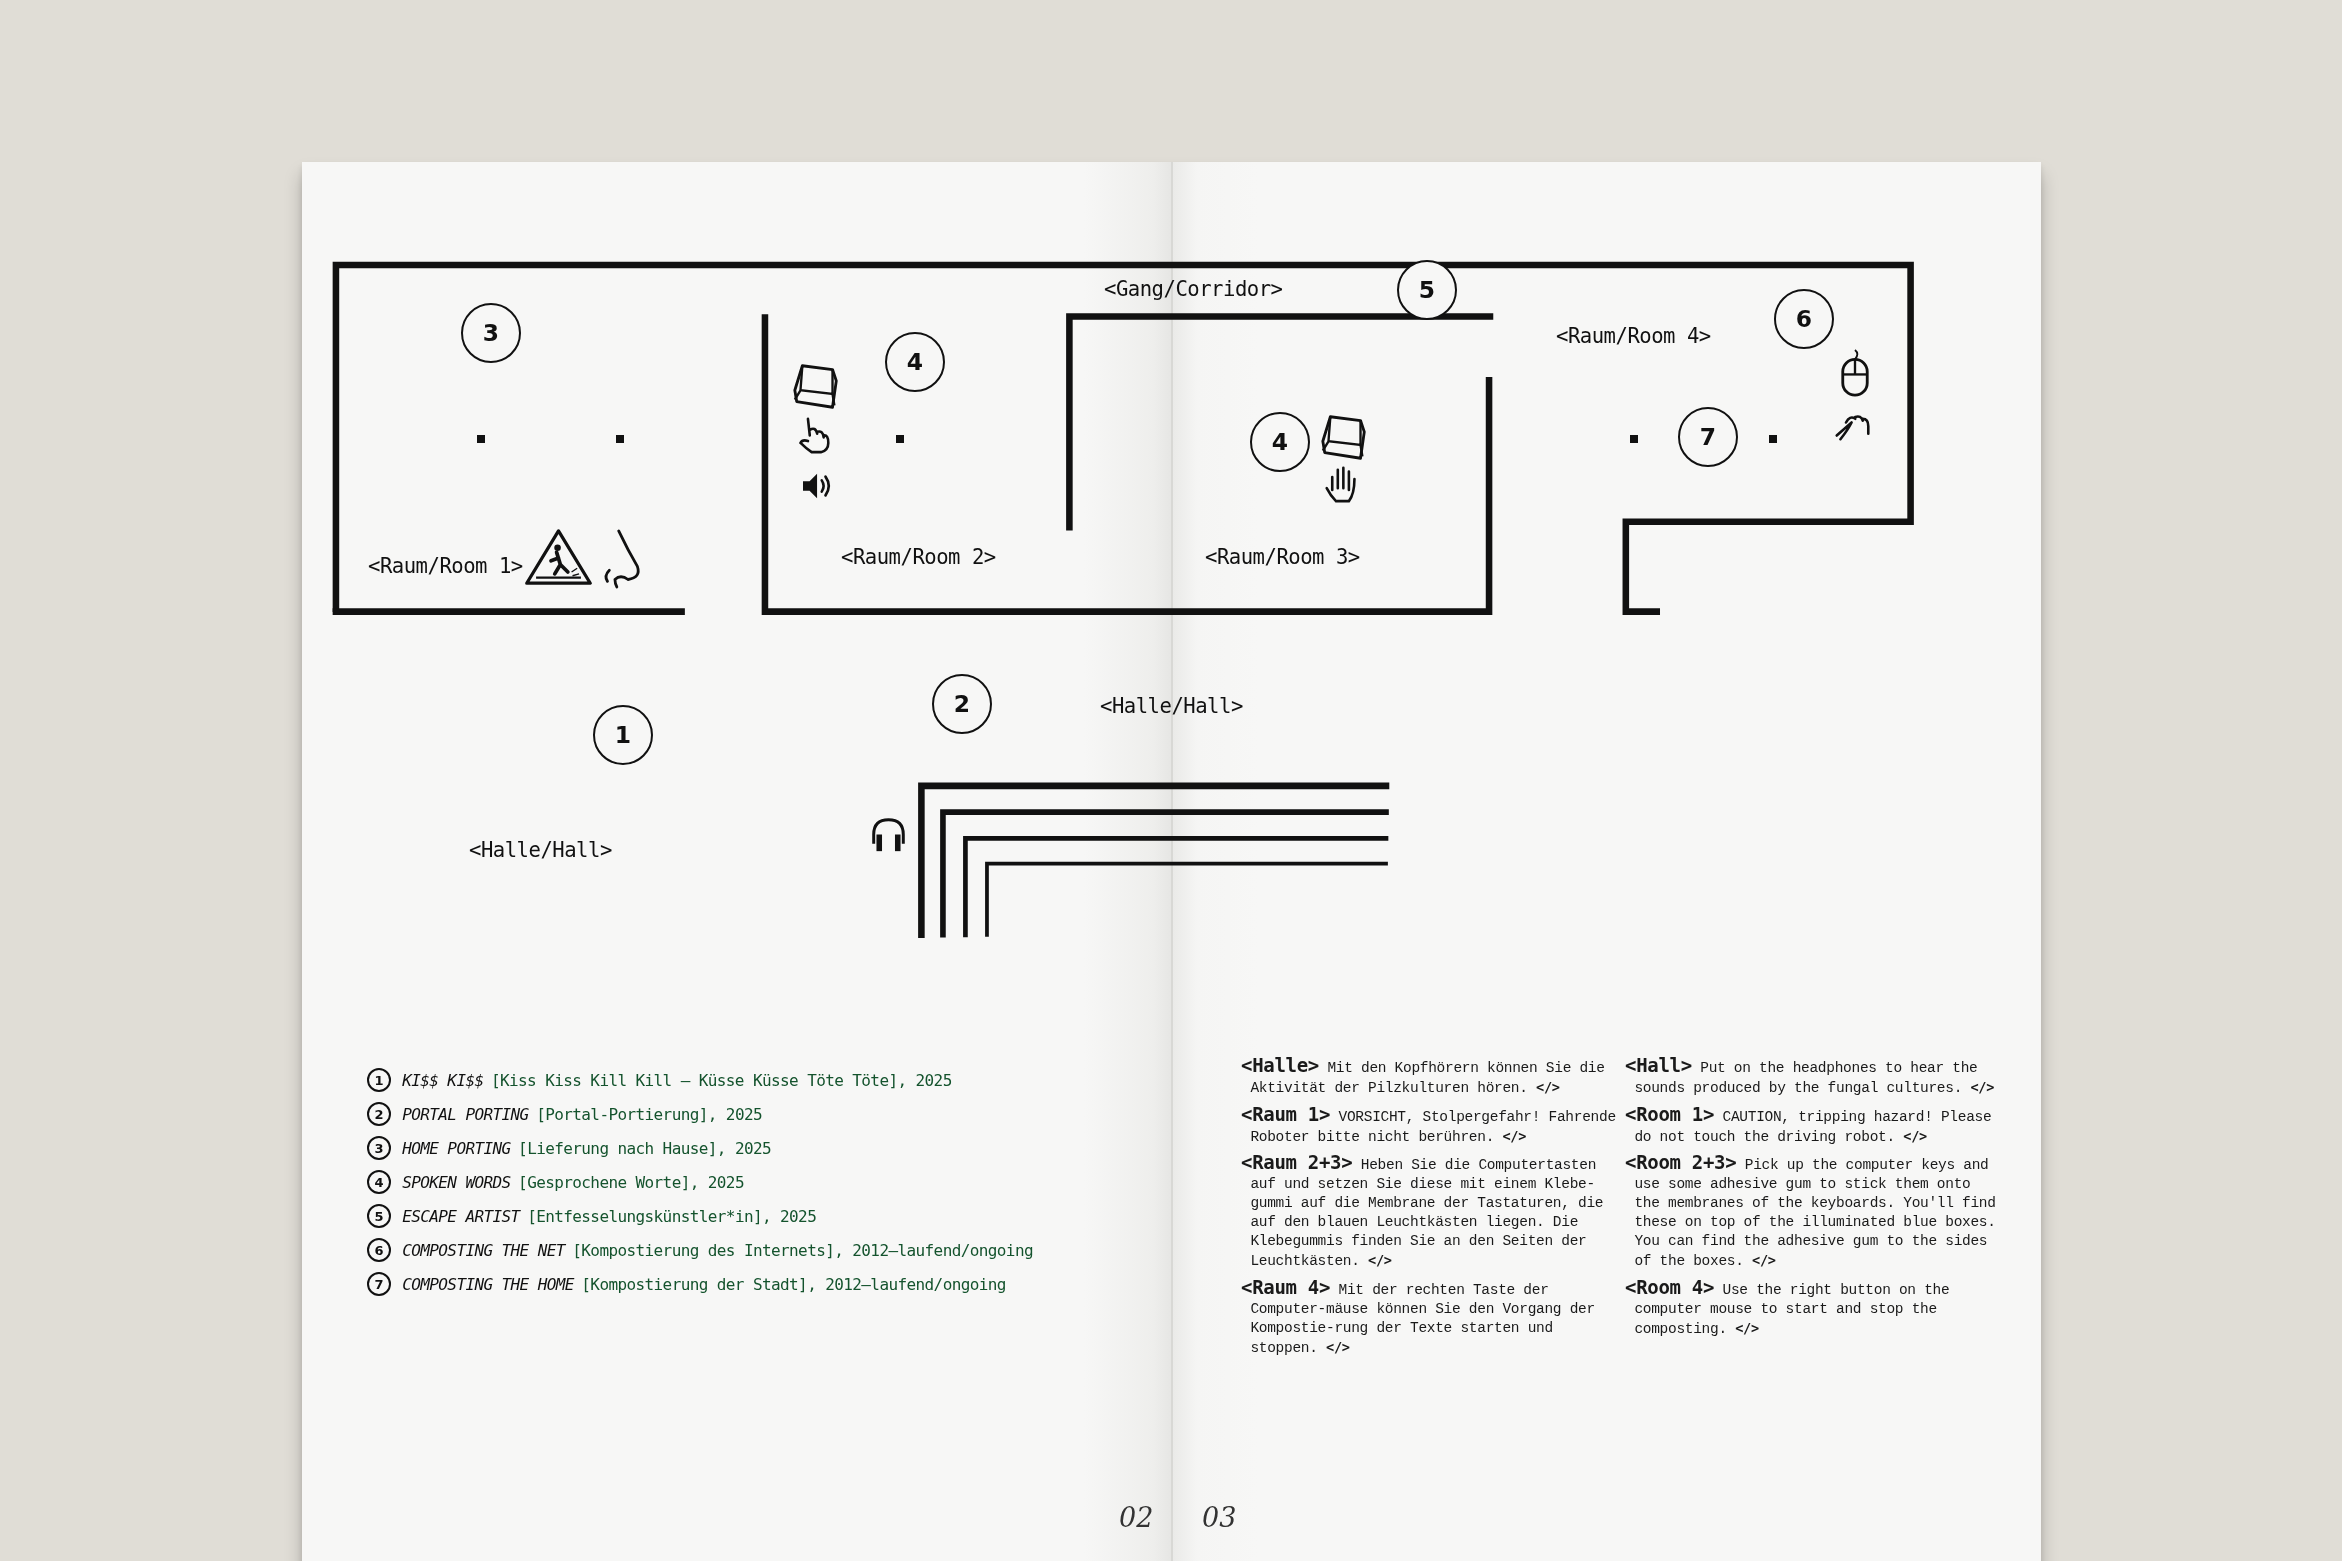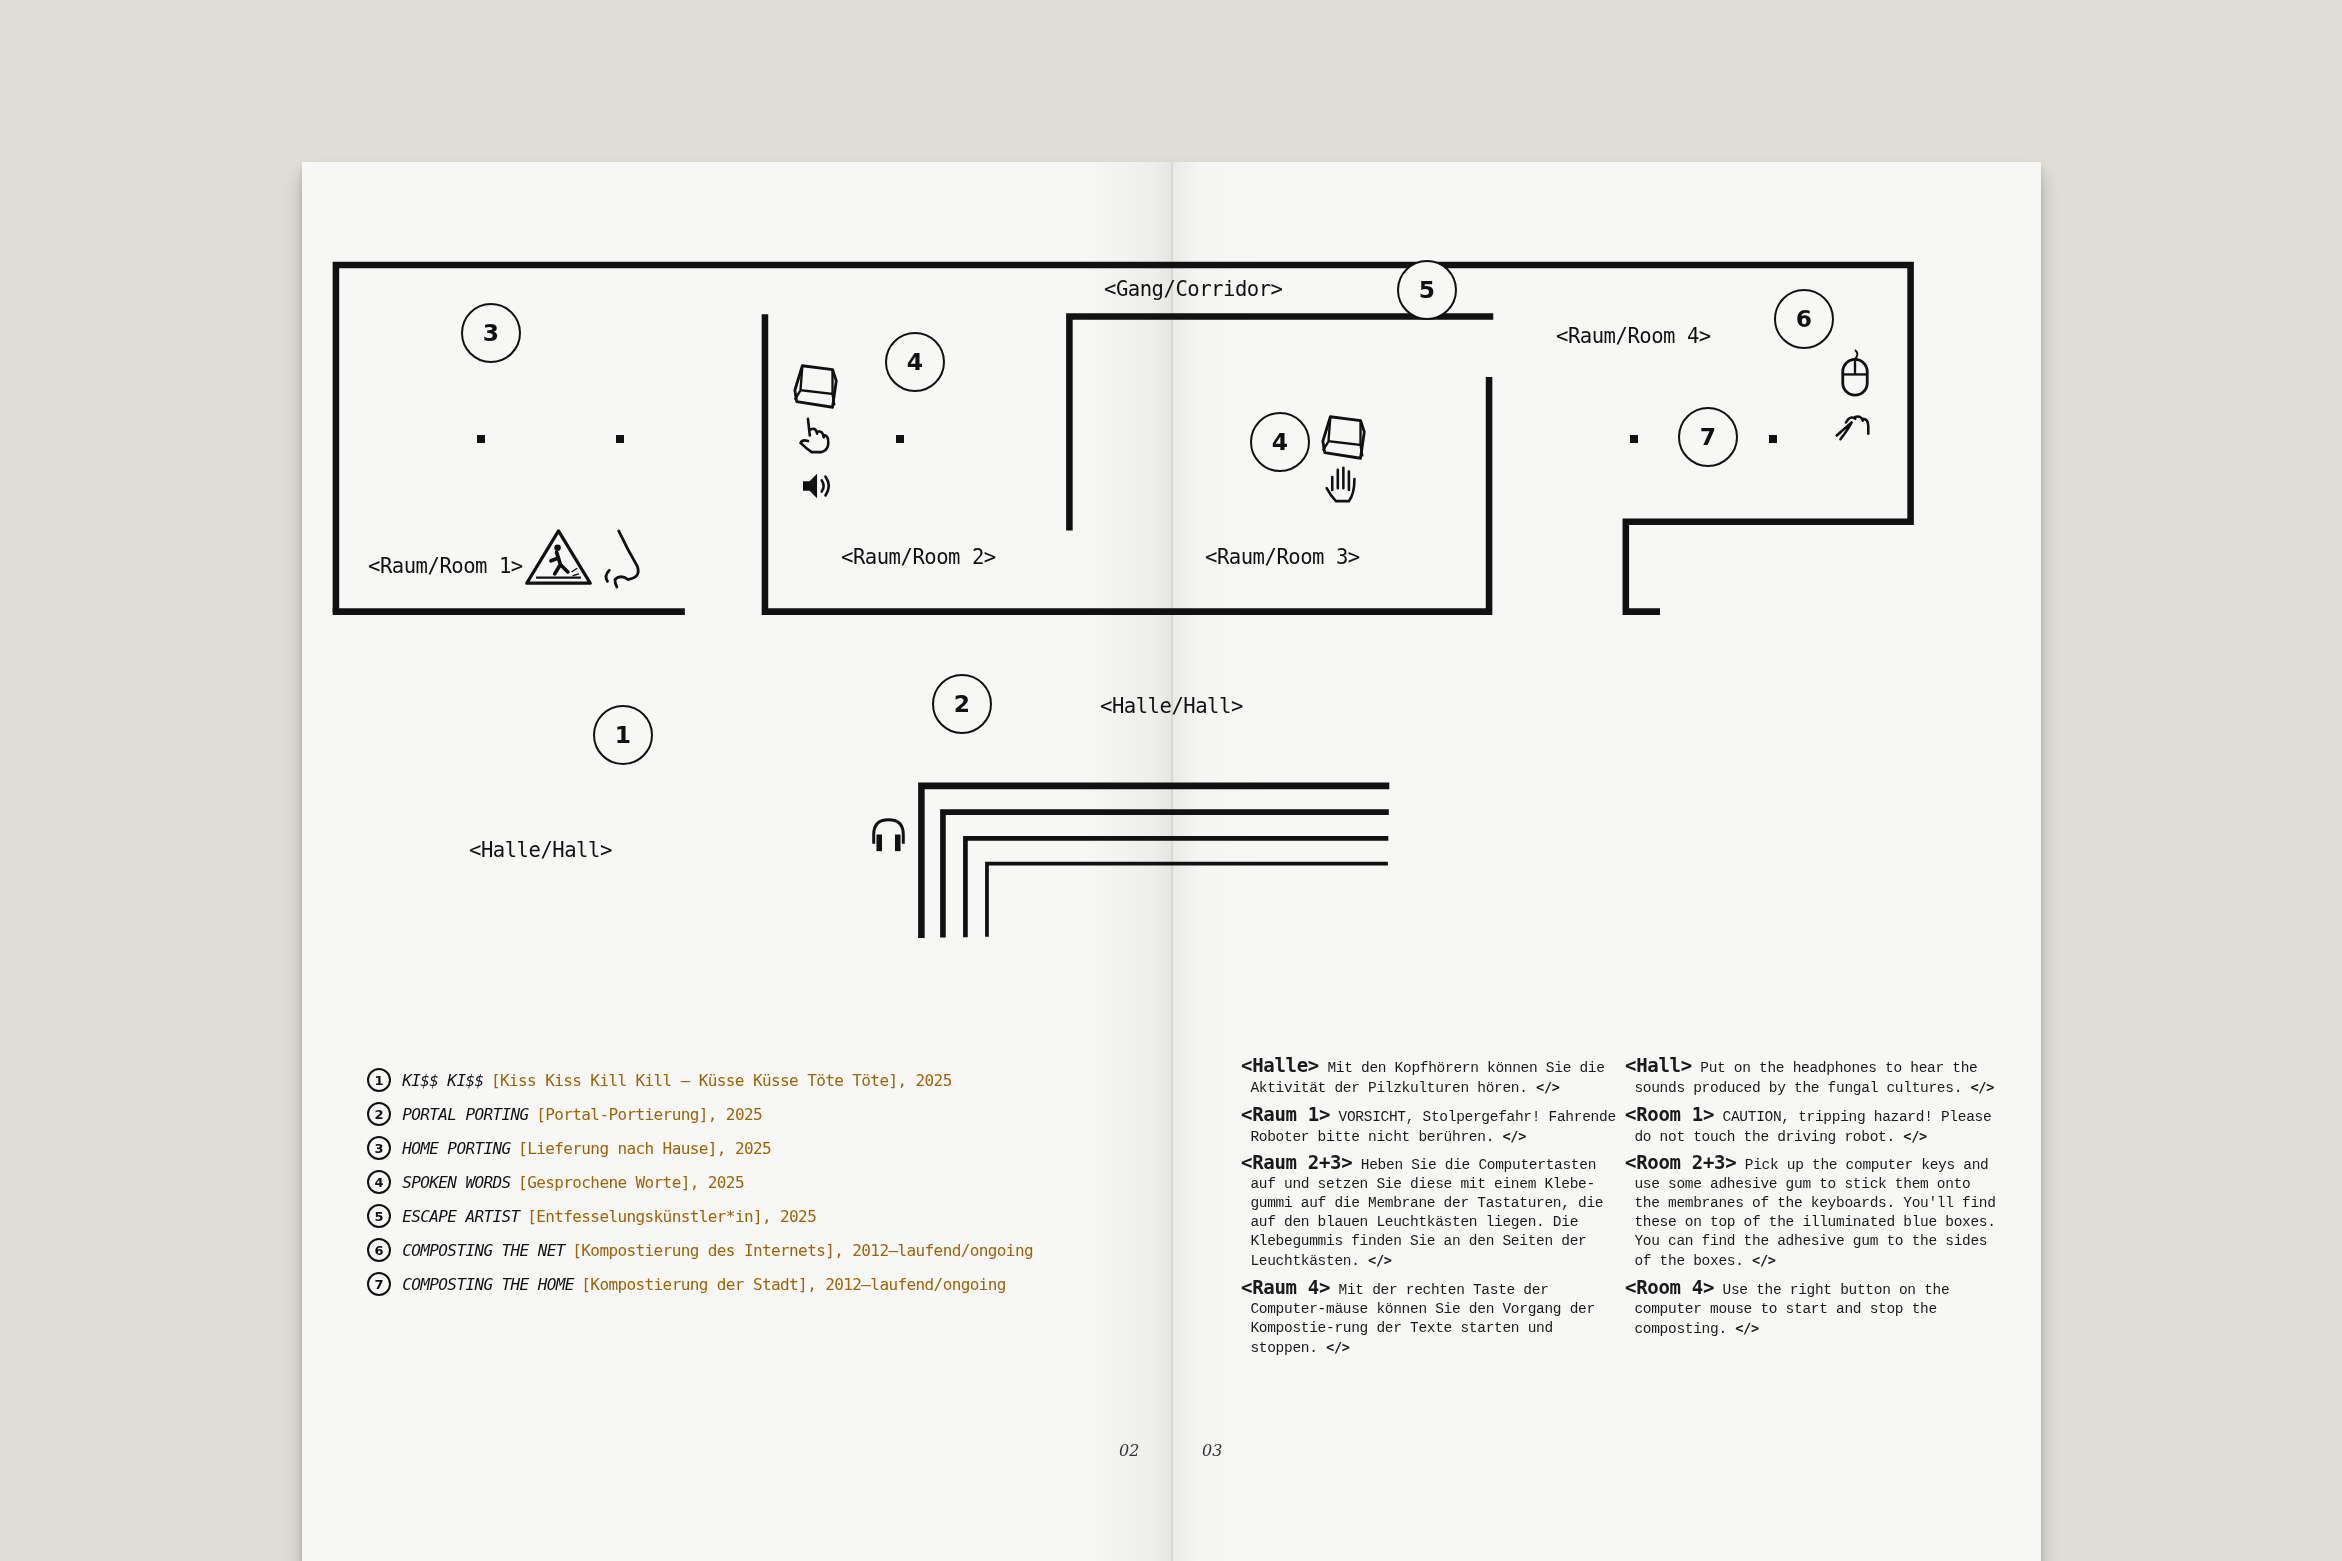--- a/index.html
+++ b/index.html
@@ -31,29 +31,29 @@
   .icon { position:absolute; }
   
   .legend { position:absolute; left:367px; top:1063px; }
   .legend-item { display:flex; align-items:center; height:34px; }
   .legend-num {
     width:24px; height:24px; border:2.3px solid #111; border-radius:50%; box-sizing:border-box;
     display:flex; align-items:center; justify-content:center;
     font-family:"DejaVu Sans", sans-serif; font-weight:bold; font-size:13px; margin-right:11.2px; color:#111;
   }
   .legend-title { font-family:"DejaVu Sans Mono", monospace; font-style:italic; font-size:16px; color:#111; margin-right:7.5px; letter-spacing:-0.6px; }
-  .legend-rest { font-family:"DejaVu Sans Mono", monospace; font-size:16px; color:#a16207; letter-spacing:-0.6px; }
+  .legend-rest { font-family:"DejaVu Sans Mono", monospace; font-size:16px; color:#14532d; letter-spacing:-0.6px; }
   
   .notes { position:absolute; width:375px; }
   .note { margin-bottom:6.6px; font-family:"Liberation Mono", monospace; font-size:14.5px; line-height:19px; color:#1a1a1a; letter-spacing:-0.3px; }
   .note-tag { font-family:"DejaVu Sans Mono", monospace; font-weight:bold; font-size:19px; }
   .note-body { }
   .note-end { font-family:"DejaVu Sans Mono", monospace; font-weight:bold; font-size:13.6px; }
   .note p { margin:0; padding-left:9.4px; text-indent:-9.4px; }
-  .pagenum { position:absolute; top:1279px; font-family:"DejaVu Serif", serif; font-style:italic; font-size:16px; color:#333; }
+  .pagenum { position:absolute; top:1340px; font-family:"DejaVu Serif", serif; font-style:italic; font-size:27px; color:#333; }
 </style>
 </head>
 <body>
 
 <div class="spread">
   <div class="page-left"></div>
   <div class="page-right"></div>
   <div class="gutter"></div>
 
   <svg class="plan" width="1739" height="1229" viewBox="0 0 1856 1312">

